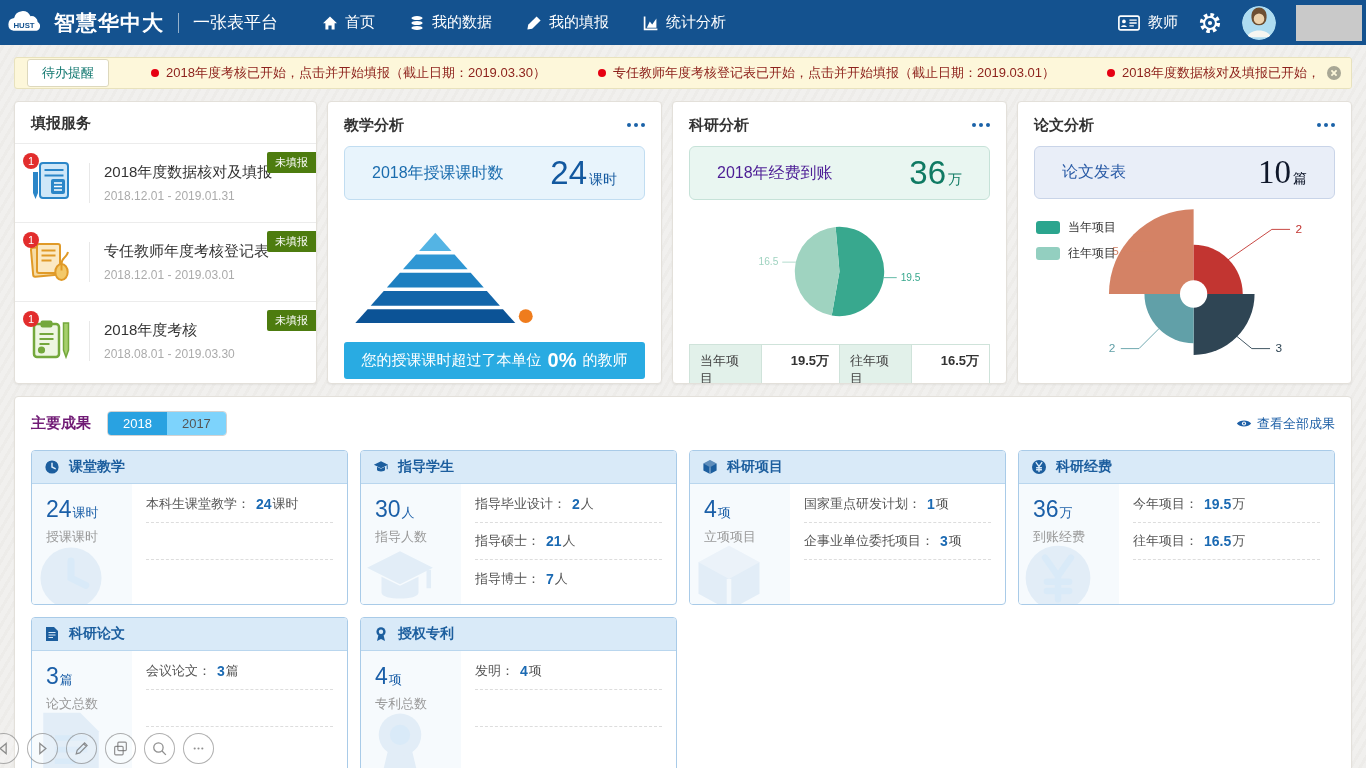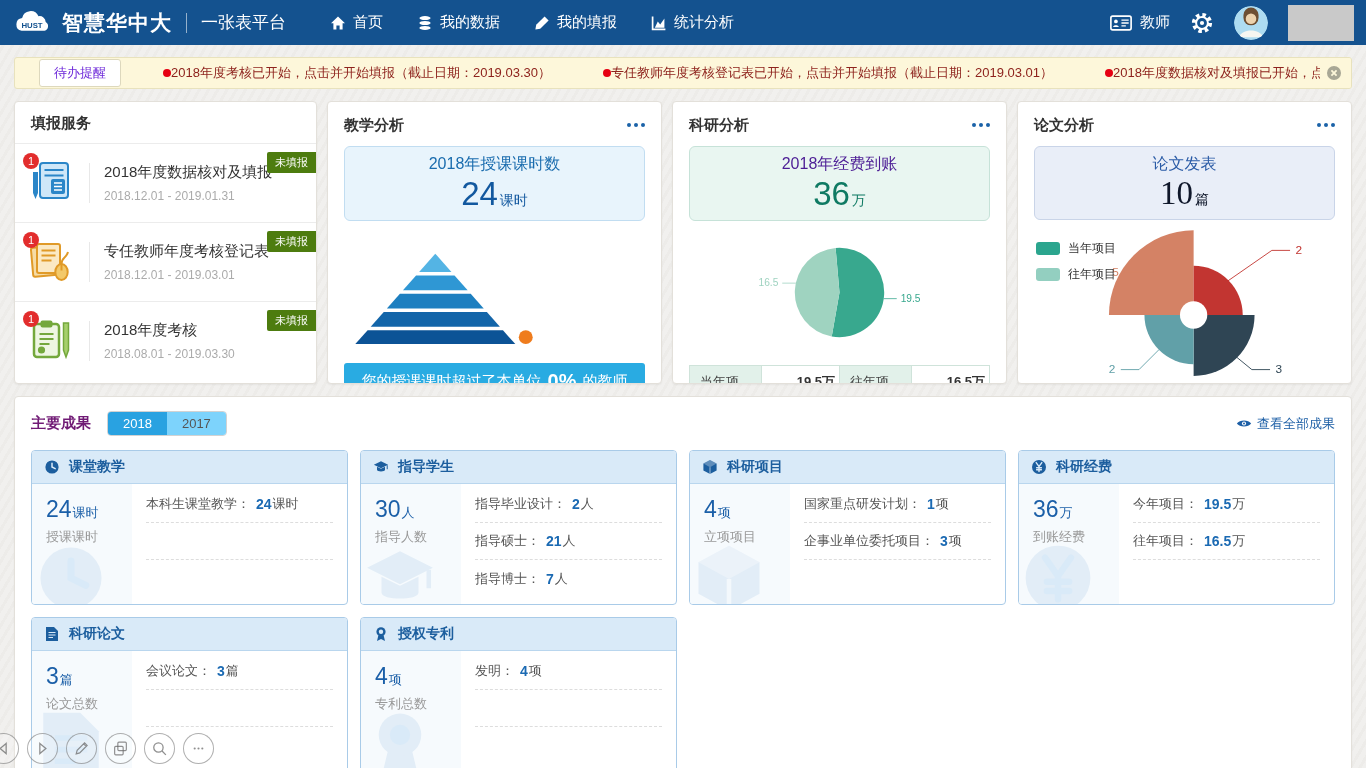--- a/index.html
+++ b/index.html
@@ -7,75 +7,75 @@
   html,body{width:1366px;height:768px;overflow:hidden;}
   body{
     font-family:"Liberation Sans","DejaVu Sans",sans-serif;
     background:#f1f0ee;
     background-image:repeating-linear-gradient(120deg, rgba(140,130,110,.04) 0 3px, transparent 3px 8px);
     color:#333;
   }
   svg{display:block;}
 
   
-  .topbar{height:45px;background:#14528f;display:flex;align-items:center;padding:0 12px;color:#fff;}
+  .topbar{height:45px;background:#14528f;display:flex;align-items:center;padding:0 4px;color:#fff;}
   .logo{display:flex;align-items:center;gap:10px;cursor:pointer;}
   .brand{font-size:21px;font-weight:bold;letter-spacing:1px;}
   .brand-sep{width:1px;height:20px;background:rgba(255,255,255,.55);margin:0 4px;}
   .platform{font-size:17px;}
   .nav{display:flex;align-items:center;gap:34px;margin-left:44px;}
   .nav-item{display:flex;align-items:center;gap:7px;font-size:15px;cursor:pointer;}
   .nav-item svg{width:16px;height:16px;}
   .top-right{margin-left:auto;display:flex;align-items:center;gap:20px;}
   .role-chip{display:flex;align-items:center;gap:8px;font-size:15px;cursor:pointer;}
   .role-chip svg{width:22px;height:16px;}
   .gear-btn{cursor:pointer;}
   .avatar{width:34px;height:34px;border-radius:50%;overflow:hidden;cursor:pointer;}
   .blur-box{width:66px;height:36px;background:#c9c9c9;}
 
   
   .notice{position:relative;margin:12px 14px 0;height:32px;background:#fdf7da;border:1px solid #e8e2bd;border-radius:3px;display:flex;align-items:center;overflow:hidden;}
-  .notice-label{flex:none;background:#fff;border:1px solid #ddd8bd;border-radius:3px;margin-left:24px;padding:4px 14px;font-size:13px;color:#6d28d9;}
+  .notice-label{flex:none;background:#fff;border:1px solid #ddd8bd;border-radius:3px;margin-left:12px;padding:4px 14px;font-size:13px;color:#0f766e;}
   .notice-items{display:flex;align-items:center;gap:52px;margin-left:42px;white-space:nowrap;overflow:hidden;flex:1;}
-  .notice-item{display:flex;align-items:center;font-size:13px;color:#8e231d;cursor:pointer;flex:none;}
+  .notice-item{display:flex;align-items:center;gap:7px;font-size:13px;color:#8e231d;cursor:pointer;flex:none;}
   .notice-item .dot{width:8px;height:8px;border-radius:50%;background:#e60012;flex:none;}
   .notice-close{position:absolute;right:0;top:0;height:100%;display:flex;align-items:center;padding:0 9px 0 6px;background:#fdf7da;cursor:pointer;}
   .notice-close svg{width:16px;height:16px;}
 
   
   .cards-row{display:flex;gap:10px;margin:12px 14px 0;}
   .card{flex:1 1 0;background:#fff;border:1px solid #e3e0da;border-radius:4px;box-shadow:0 1px 2px rgba(0,0,0,.05);height:283px;overflow:hidden;}
   .card-pad{padding:10px 16px;}
   .card-head{display:flex;justify-content:space-between;align-items:center;height:26px;}
   .card-title{font-size:15px;font-weight:bold;color:#333;}
   .dots{display:flex;gap:3px;cursor:pointer;padding:4px 0;}
   .dots i{width:4px;height:4px;border-radius:50%;background:#1b62a8;}
 
-  .stat-pill{margin-top:8px;border-radius:6px;padding:7px 27px;display:flex;justify-content:space-between;align-items:center;flex-direction:column;}
+  .stat-pill{margin-top:8px;border-radius:6px;padding:7px 27px;display:flex;justify-content:space-between;align-items:center;}
   .stat-pill .lab{font-size:16px;}
   .stat-pill .num{font-size:33px;}
   .stat-pill .unit{font-size:14px;margin-left:2px;}
   .pill-blue{background:#e8f4fc;border:1px solid #c1ddf1;}
   .pill-blue .lab{color:#1a6cae;} .pill-blue .num,.pill-blue .unit{color:#12589f;}
   .pill-green{background:#e9f6f1;border:1px solid #c6e2d8;}
   .pill-green .lab{color:#4c1d95;} .pill-green .num,.pill-green .unit{color:#0f7a63;}
   .pill-navy{background:#e9eef8;border:1px solid #c9d4e8;}
   .pill-navy .lab{color:#2a5ba6;} .pill-navy .num,.pill-navy .unit{color:#0f172a;font-family:Liberation Serif, serif;}
 
   .pyr-zone{display:flex;align-items:flex-end;margin-top:10px;height:122px;}
   .rank{display:flex;align-items:baseline;margin-left:auto;margin-right:6px;}
   .rank .cur{font-size:42px;color:#ee7a18;}
   .rank .tot{font-size:33px;color:#16508e;}
   .banner{margin-top:10px;background:#29abe2;border-radius:3px;color:#fff;text-align:center;font-size:15px;padding:7px 4px;display:flex;justify-content:center;align-items:center;gap:6px;}
   .banner b{font-size:20px;}
 
   .pie-wrap{height:138px;margin-top:4px;}
   .mini-table{display:flex;border:1px solid #cfe3da;margin-top:2px;font-size:13px;}
   .mini-table .h{flex:none;width:72px;background:#e2f1ea;border-right:1px solid #cfe3da;padding:7px 10px;color:#444;}
-  .mini-table .v{flex:1;text-align:right;padding:7px 4px;font-weight:bold;color:#333;border-right:1px solid #cfe3da;}
+  .mini-table .v{flex:1;text-align:right;padding:7px 10px;font-weight:bold;color:#333;border-right:1px solid #cfe3da;}
   .mini-table .v:last-child{border-right:none;}
 
   .rose-wrap{position:relative;height:182px;margin-top:4px;}
   .legend{position:absolute;left:2px;top:16px;display:flex;flex-direction:column;gap:9px;z-index:2;}
   .legend-item{display:flex;align-items:center;gap:8px;font-size:12px;color:#333;}
   .legend-item .sw{width:24px;height:13px;border-radius:3px;flex:none;}
 
   
   .svc-title{padding:12px 16px 10px;font-size:15px;font-weight:bold;color:#333;border-bottom:1px solid #ececec;}
   .svc-row{position:relative;display:flex;align-items:center;padding:15px 12px;border-bottom:1px solid #ececec;cursor:pointer;}

